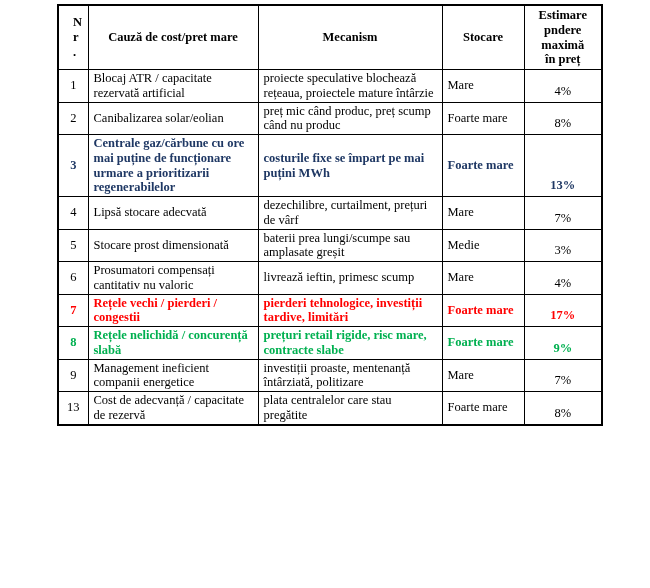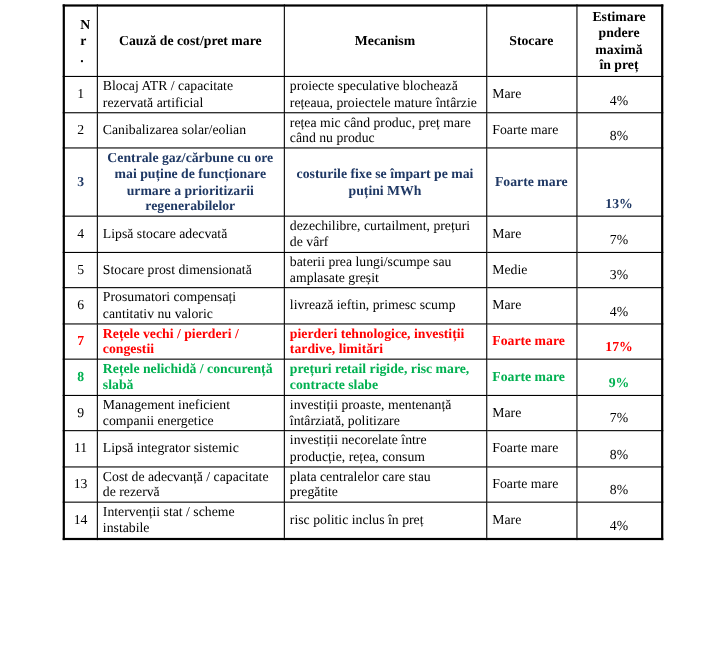--- a/index.html
+++ b/index.html
@@ -41,21 +41,21 @@
     padding: 2px 14px;
     height: 58px;
     margin-top: 18px;
   }
   td.col-nr { text-align: center; padding: 1px 2px; }
   td.col-estimare {
     text-align: center;
     vertical-align: bottom;
     padding-bottom: 3px;
   }
-  tr.c-blue td  { color: var(--blue);  font-weight: bold; text-align: center; }
+  tr.c-blue td  { color: var(--blue);  font-weight: bold; }
   tr.c-red td   { color: var(--red);   font-weight: bold; }
   tr.c-green td { color: var(--green); font-weight: bold; }
   tr.thick-top td { border-top-width: 2px; }
 </style>
 </head>
 <body>
 
 <div class="doc">
   <table class="cost-table">
     <colgroup>
@@ -78,21 +78,21 @@
         <tr>
           <td class="col-nr">1</td>
           <td class="col-cauza">Blocaj ATR / capacitate rezervată artificial</td>
           <td class="col-mecanism">proiecte speculative blochează rețeaua, proiectele mature întârzie</td>
           <td class="col-impact">Mare</td>
           <td class="col-estimare">4%</td>
         </tr>
         <tr>
           <td class="col-nr">2</td>
           <td class="col-cauza">Canibalizarea solar/eolian</td>
-          <td class="col-mecanism">rețea mic când produc, preț mare când nu produc</td>
+          <td class="col-mecanism">preț mic când produc, preț scump când nu produc</td>
           <td class="col-impact">Foarte mare</td>
           <td class="col-estimare">8%</td>
         </tr>
         <tr class="c-blue">
           <td class="col-nr">3</td>
           <td class="col-cauza">Centrale gaz/cărbune cu ore mai puține de funcționare urmare a prioritizarii regenerabilelor</td>
           <td class="col-mecanism">costurile fixe se împart pe mai puțini MWh</td>
           <td class="col-impact">Foarte mare</td>
           <td class="col-estimare">13%</td>
         </tr>
@@ -132,35 +132,21 @@
           <td class="col-estimare">9%</td>
         </tr>
         <tr>
           <td class="col-nr">9</td>
           <td class="col-cauza">Management ineficient companii energetice</td>
           <td class="col-mecanism">investiții proaste, mentenanță întârziată, politizare</td>
           <td class="col-impact">Mare</td>
           <td class="col-estimare">7%</td>
         </tr>
         <tr>
-          <td class="col-nr">11</td>
-          <td class="col-cauza">Lipsă integrator sistemic</td>
-          <td class="col-mecanism">investiții necorelate între producție, rețea, consum</td>
-          <td class="col-impact">Foarte mare</td>
-          <td class="col-estimare">8%</td>
-        </tr>
-        <tr>
           <td class="col-nr">13</td>
           <td class="col-cauza">Cost de adecvanță / capacitate de rezervă</td>
           <td class="col-mecanism">plata centralelor care stau pregătite</td>
           <td class="col-impact">Foarte mare</td>
           <td class="col-estimare">8%</td>
         </tr>
-        <tr>
-          <td class="col-nr">14</td>
-          <td class="col-cauza">Intervenții stat / scheme instabile</td>
-          <td class="col-mecanism">risc politic inclus în preț</td>
-          <td class="col-impact">Mare</td>
-          <td class="col-estimare">4%</td>
-        </tr>
       </tbody>
   </table>
 </div>
 
 </body></html>

